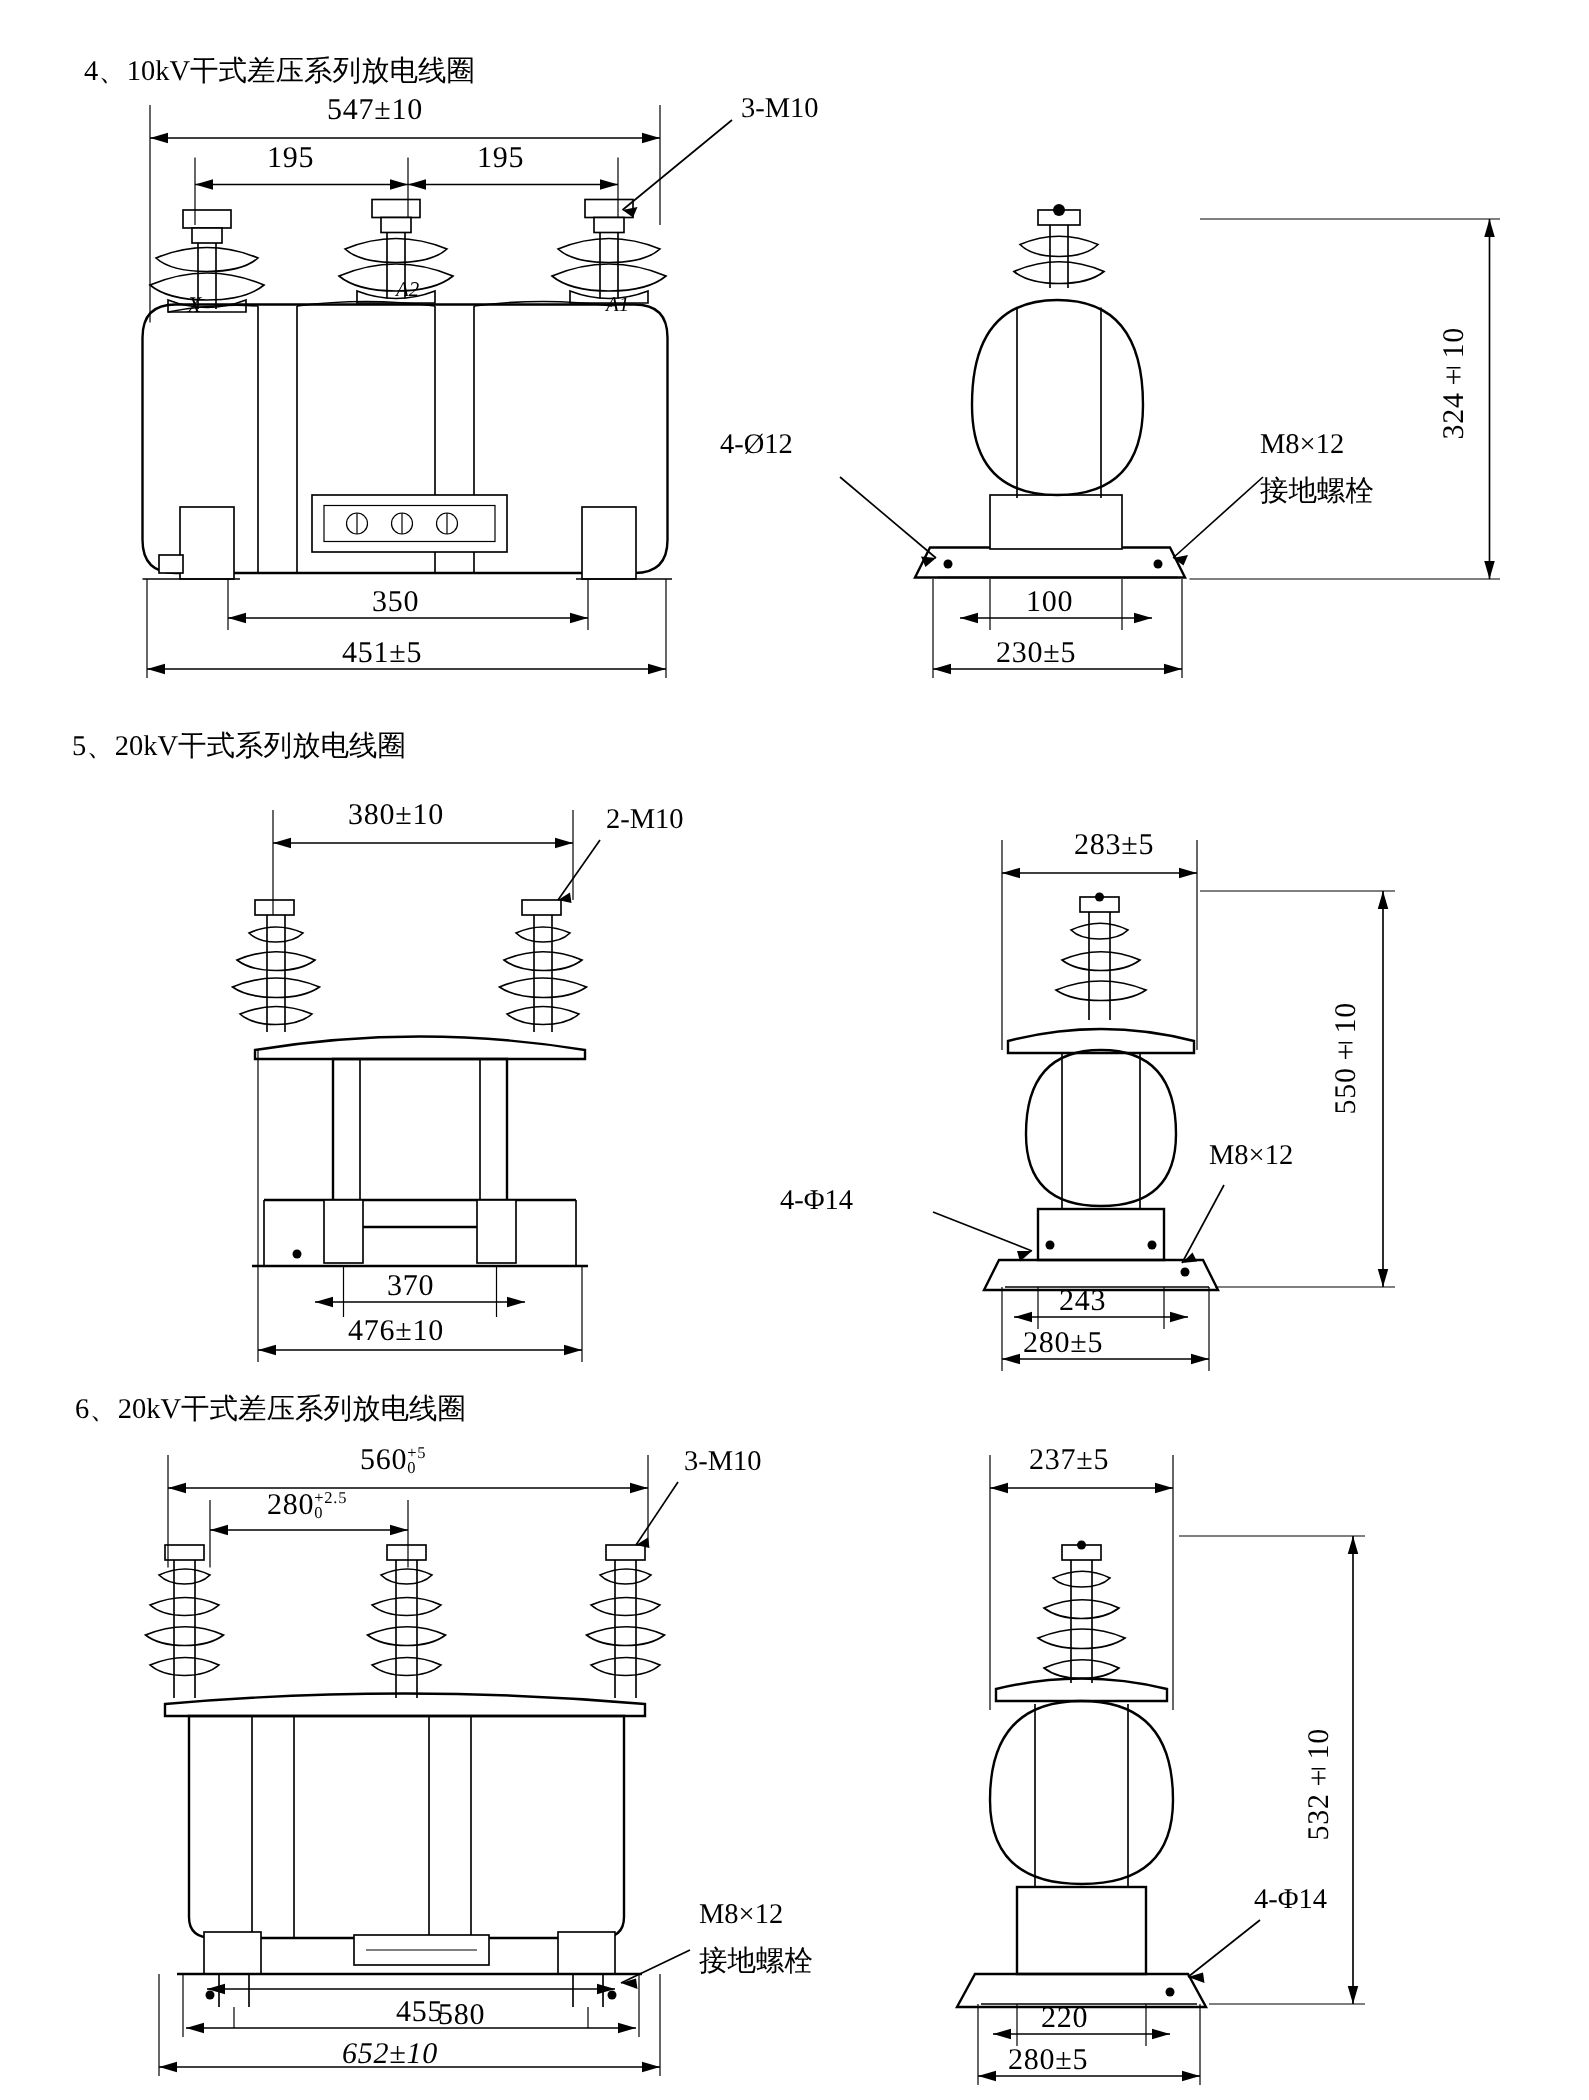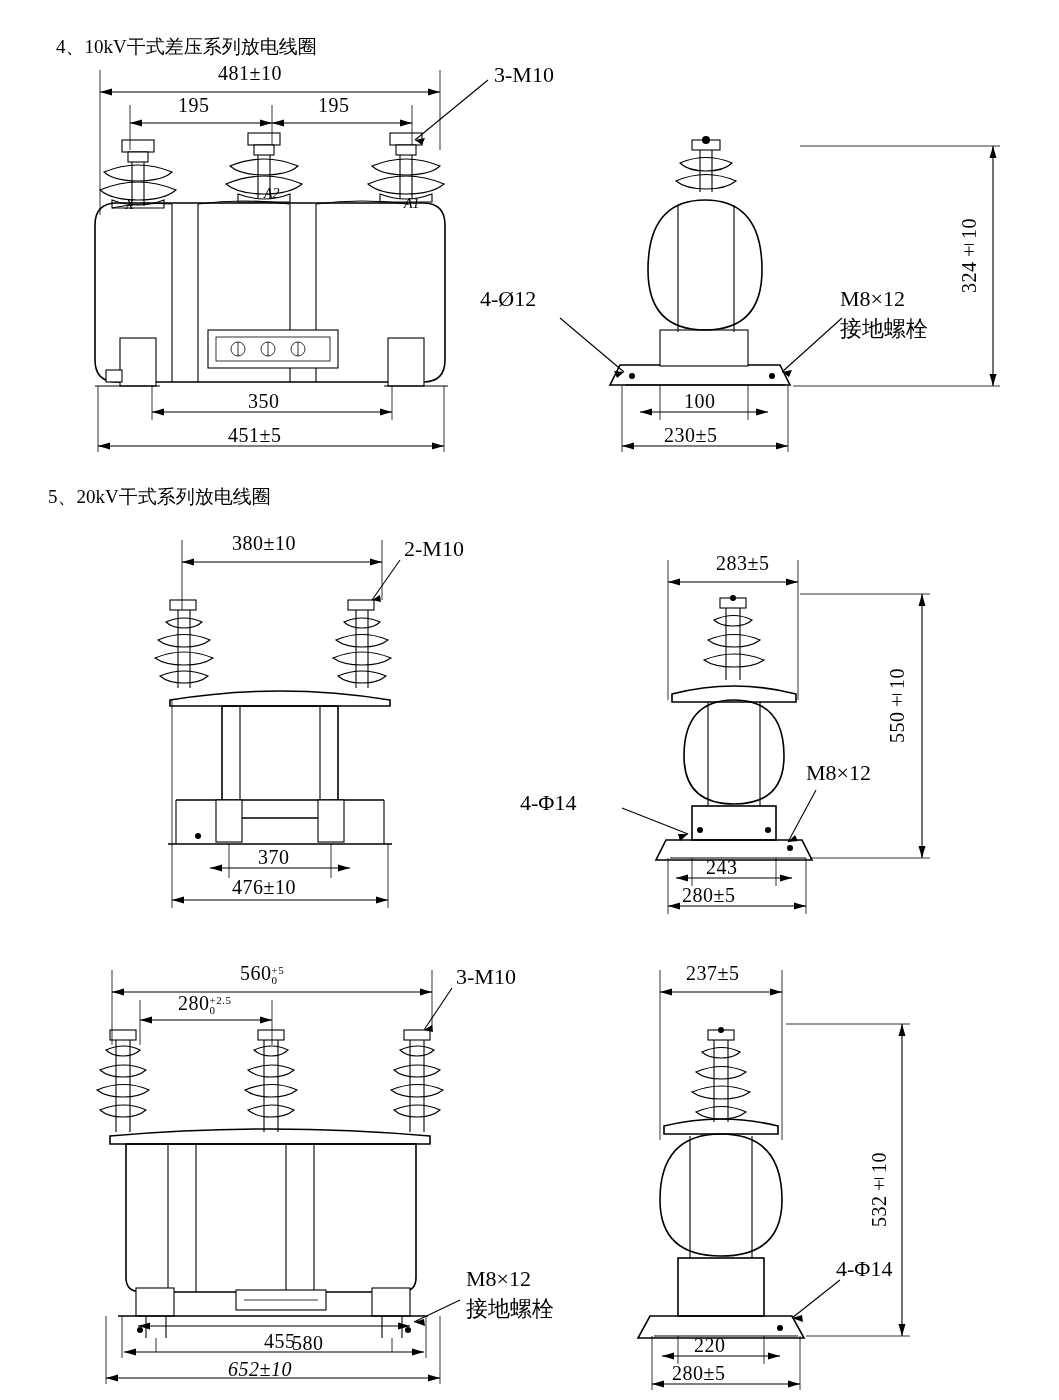--- a/index.html
+++ b/index.html
@@ -1,21 +1,21 @@
 <!DOCTYPE html>
 <html><head>
 <meta charset="utf-8">
 <style>
   html,body{margin:0;padding:0;background:#ffffff;}
   body{width:1059px;height:1400px;position:relative;font-family:"Liberation Serif",serif;color:#000;}
   .page{position:absolute;inset:0;width:1059px;height:1400px;overflow:hidden;}
   .sec-title{position:absolute;font-family:"Liberation Serif",serif;font-size:19px;white-space:nowrap;}
   .lbl{position:absolute;font-family:"Liberation Serif",serif;white-space:nowrap;}
   .dim{font-size:20px;letter-spacing:.5px;}
-  .note{font-size:22px;}
+  .note{font-size:19px;}
   .vert{writing-mode:vertical-rl;transform:rotate(180deg);}
   svg{position:absolute;left:0;top:0;}
   .st{fill:none;stroke:#000;stroke-width:1.1;}
   .st2{fill:none;stroke:#000;stroke-width:1.6;}
   .thin{fill:none;stroke:#000;stroke-width:0.8;}
   .fillw{fill:#fff;stroke:#000;stroke-width:1.1;}
   .fillk{fill:#000;stroke:none;}
   .supwrap{display:inline-block;font-size:11px;line-height:10px;text-align:left;vertical-align:middle;}
 </style>
 </head>
@@ -373,21 +373,21 @@
     <line class="st" x1="662" y1="1356" x2="780" y2="1356"></line>
     <path class="fillk" d="M662,1356 l12,-3.5 v7 z"></path>
     <path class="fillk" d="M780,1356 l-12,-3.5 v7 z"></path>
     <line class="thin" x1="652" y1="1336" x2="652" y2="1390"></line>
     <line class="thin" x1="800" y1="1336" x2="800" y2="1390"></line>
     <line class="st" x1="652" y1="1384" x2="800" y2="1384"></line>
     <path class="fillk" d="M652,1384 l12,-3.5 v7 z"></path>
     <path class="fillk" d="M800,1384 l-12,-3.5 v7 z"></path>
   </svg>
 
-  <div class="lbl dim" style="left:218px;top:62px;">481±10</div>
+  <div class="lbl dim" style="left:218px;top:62px;">547±10</div>
   <div class="lbl dim" style="left:178px;top:94px;">195</div>
   <div class="lbl dim" style="left:318px;top:94px;">195</div>
   <div class="lbl note" style="left:494px;top:62px;">3-M10</div>
   <div class="lbl" style="left:125px;top:196px;font-size:15px;font-style:italic;">X</div>
   <div class="lbl" style="left:264px;top:186px;font-size:14px;font-style:italic;">A2</div>
   <div class="lbl" style="left:404px;top:196px;font-size:14px;font-style:italic;">A1</div>
   <div class="lbl dim" style="left:248px;top:390px;">350</div>
   <div class="lbl dim" style="left:228px;top:424px;">451±5</div>
 
   <div class="lbl dim vert" style="left:958px;top:218px;">324±10</div>
@@ -403,20 +403,21 @@
   <div class="lbl dim" style="left:258px;top:846px;">370</div>
   <div class="lbl dim" style="left:232px;top:876px;">476±10</div>
 
   <div class="lbl dim" style="left:716px;top:552px;">283±5</div>
   <div class="lbl dim vert" style="left:886px;top:668px;">550±10</div>
   <div class="lbl note" style="left:806px;top:760px;">M8×12</div>
   <div class="lbl note" style="left:520px;top:790px;">4-Φ14</div>
   <div class="lbl dim" style="left:706px;top:856px;">243</div>
   <div class="lbl dim" style="left:682px;top:884px;">280±5</div>
 
+  <div class="sec-title" style="left:50px;top:926px;">6、20kV干式差压系列放电线圈</div>
 
   <div class="lbl dim" style="left:240px;top:962px;">
     <span>560</span><span class="supwrap"><span style="display:block">+5</span><span style="display:block">0</span></span>
   </div>
   <div class="lbl dim" style="left:178px;top:992px;">
     <span>280</span><span class="supwrap"><span style="display:block">+2.5</span><span style="display:block">0</span></span>
   </div>
   <div class="lbl note" style="left:456px;top:964px;">3-M10</div>
   <div class="lbl note" style="left:466px;top:1266px;">M8×12</div>
   <div class="lbl note" style="left:466px;top:1294px;">接地螺栓</div>

